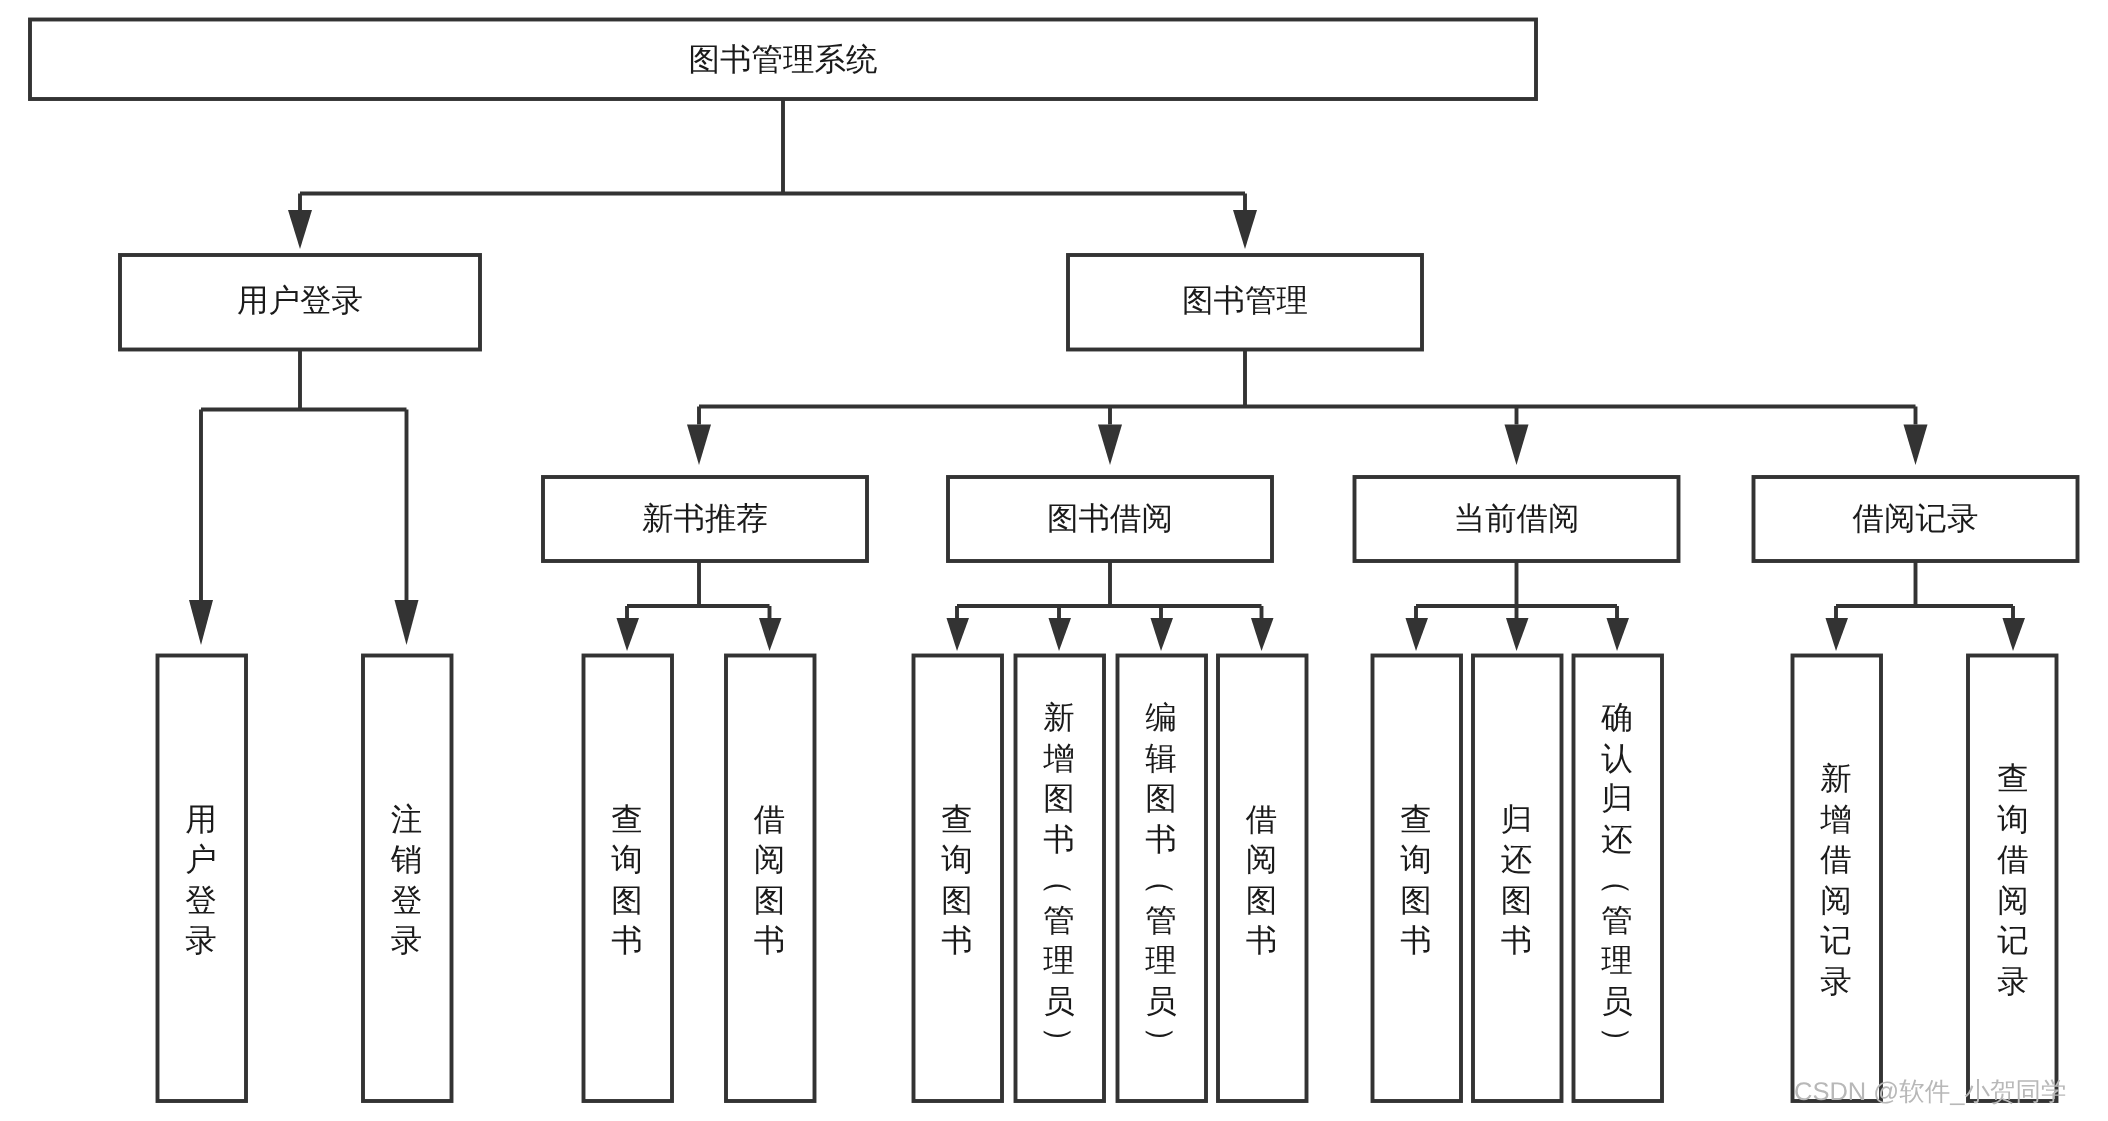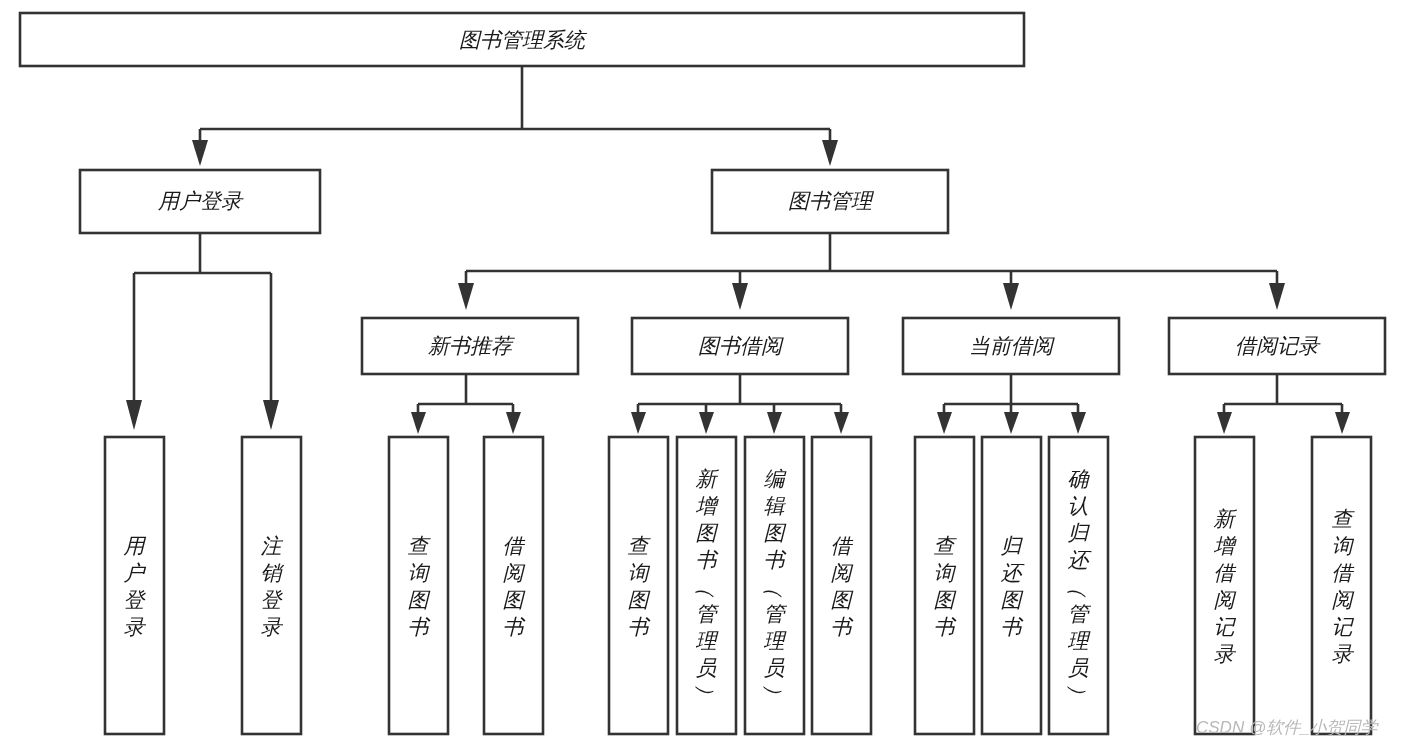--- a/index.html
+++ b/index.html
@@ -9,21 +9,20 @@
   }
   body {
     font-family: "Liberation Sans", "DejaVu Sans", sans-serif;
   }
   #diagram-root {
     position: relative;
     width: 1405px;
     height: 747px;
     background: #ffffff;
     overflow: hidden;
-    font-style: italic;
   }
   svg.diagram-canvas {
     position: absolute;
     top: 0;
     left: 0;
     width: 1405px;
     height: 747px;
   }
   .node-box {
     fill: #ffffff;

